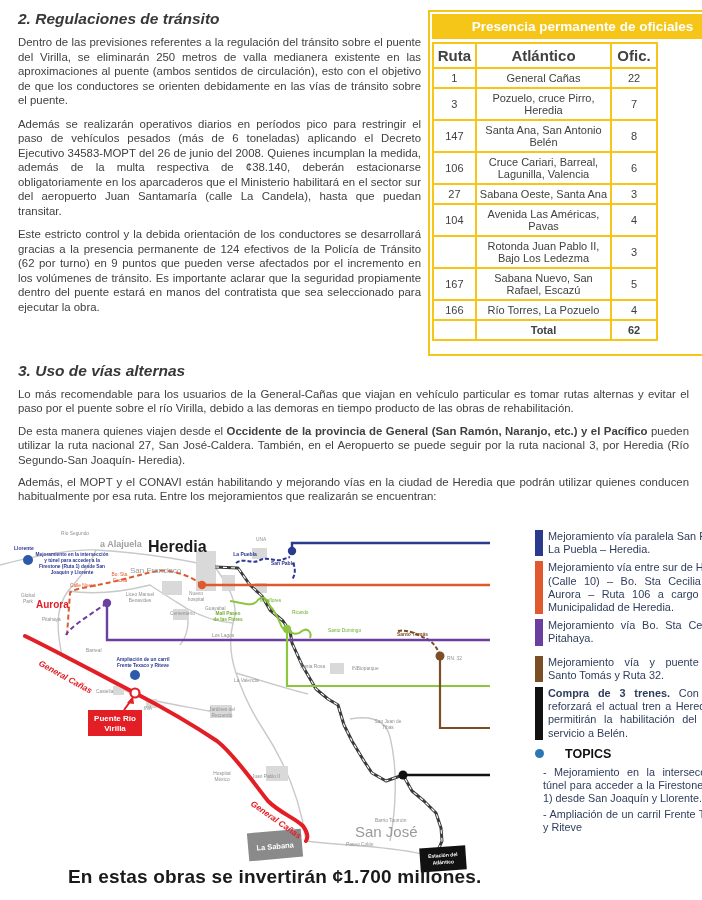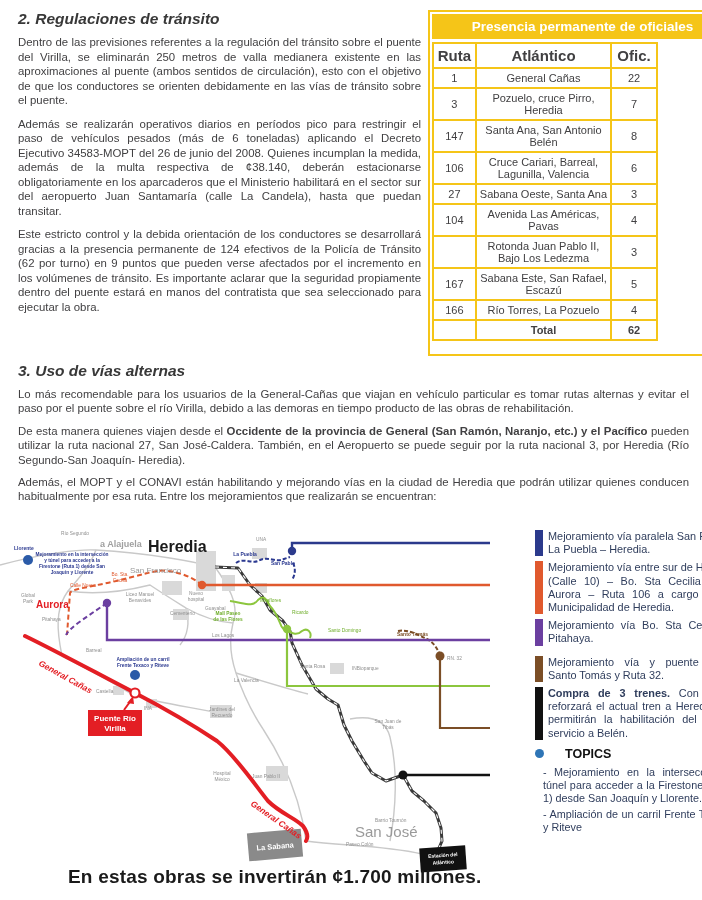--- a/index.html
+++ b/index.html
@@ -125,21 +125,21 @@
             <td class="col-ubi">Avenida Las Américas, Pavas</td>
             <td class="col-ofic">4</td>
           </tr>
           <tr>
             <td class="col-ruta"></td>
             <td class="col-ubi">Rotonda Juan Pablo II, Bajo Los Ledezma</td>
             <td class="col-ofic">3</td>
           </tr>
           <tr>
             <td class="col-ruta">167</td>
-            <td class="col-ubi">Sabana Este, San Rafael, Escazú</td>
+            <td class="col-ubi">Sabana Nuevo, San Rafael, Escazú</td>
             <td class="col-ofic">5</td>
           </tr>
           <tr>
             <td class="col-ruta">166</td>
             <td class="col-ubi">Río Torres, La Pozuelo</td>
             <td class="col-ofic">4</td>
           </tr>
           <tr class="total-row">
             <td class="col-ruta"></td>
             <td class="col-ubi">Total</td>

